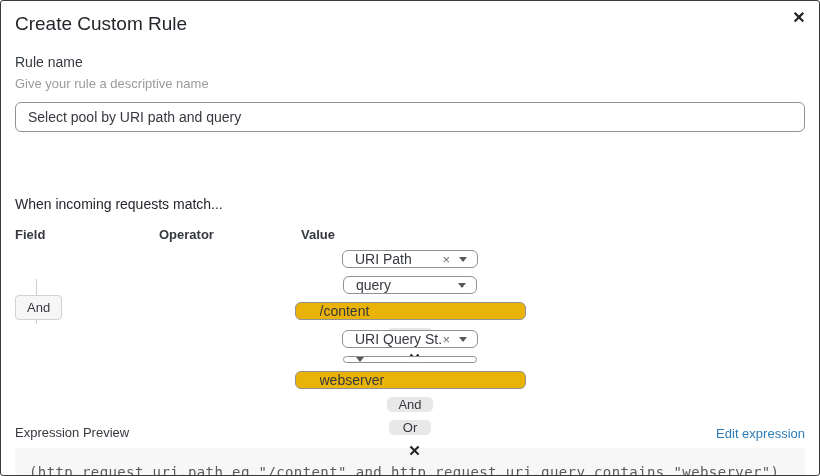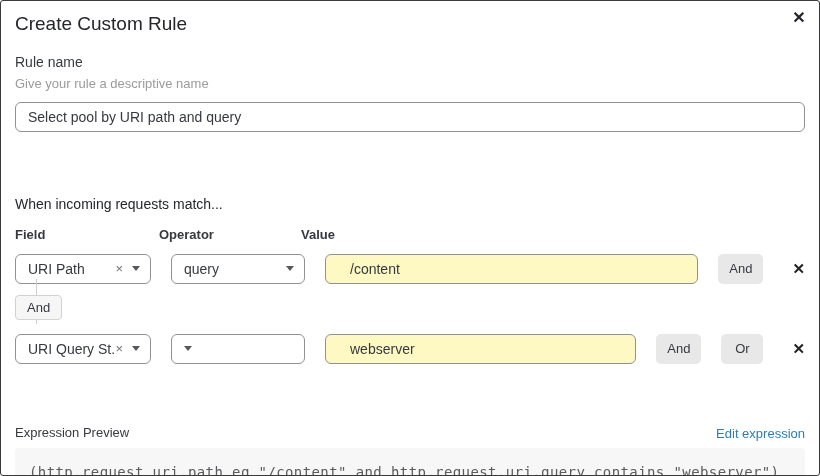--- a/index.html
+++ b/index.html
@@ -66,21 +66,21 @@
   .v-line {
     position: absolute;
     left: 21px;
     top: 29px;
     width: 1px;
     height: 45px;
     background: #cfcfcf;
     z-index: 0;
   }
 
-  .crow { display: flex; align-items: center; gap: 20px; height: 37px; }
+  .crow { display: flex; align-items: center; gap: 8px; height: 37px; flex-direction: column; }
 
   .select {
     display: flex;
     align-items: center;
     height: 30px;
     border: 1px solid #8f9194;
     border-radius: 6px;
     background: #fff;
     padding: 0 10px 0 12px;
     font-size: 14px;
@@ -101,21 +101,21 @@
 
   .value-input {
     flex: 1;
     height: 30px;
     border: 1px solid #8f9194;
     border-radius: 6px;
     padding: 0 24px;
     font-size: 14px;
     color: #36393f;
     font-family: "Liberation Sans", sans-serif;
-    background: #fef9c3;
+    background: #eab308;
     outline: none;
     min-width: 0;
   }
 
   .op-btn {
     height: 30px;
     min-width: 42px;
     padding: 0 11px;
     border: none;
     border-radius: 5px;

